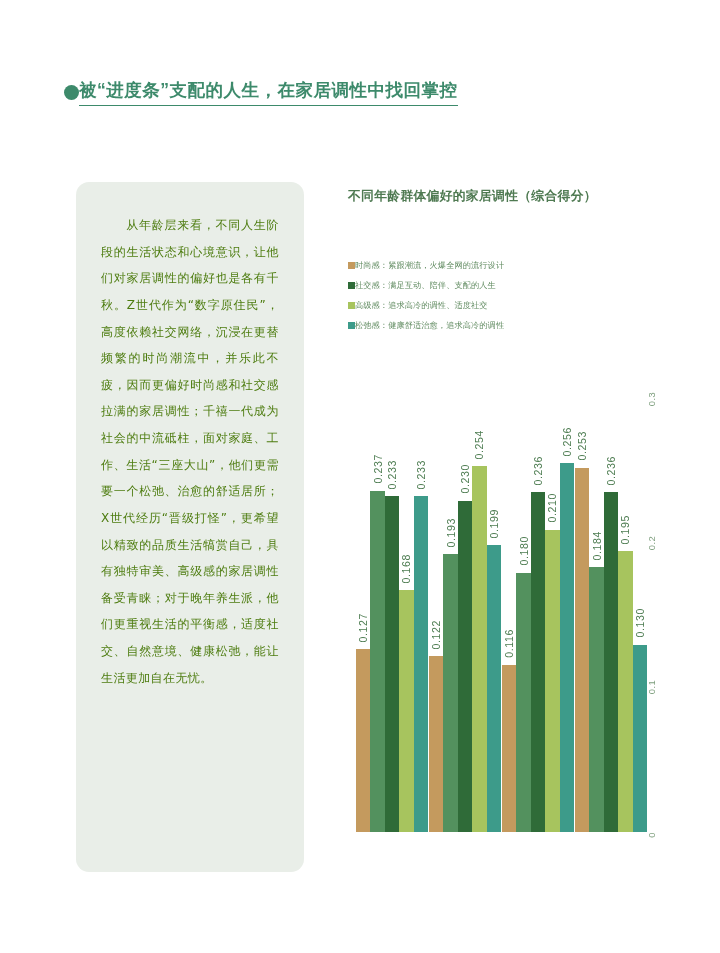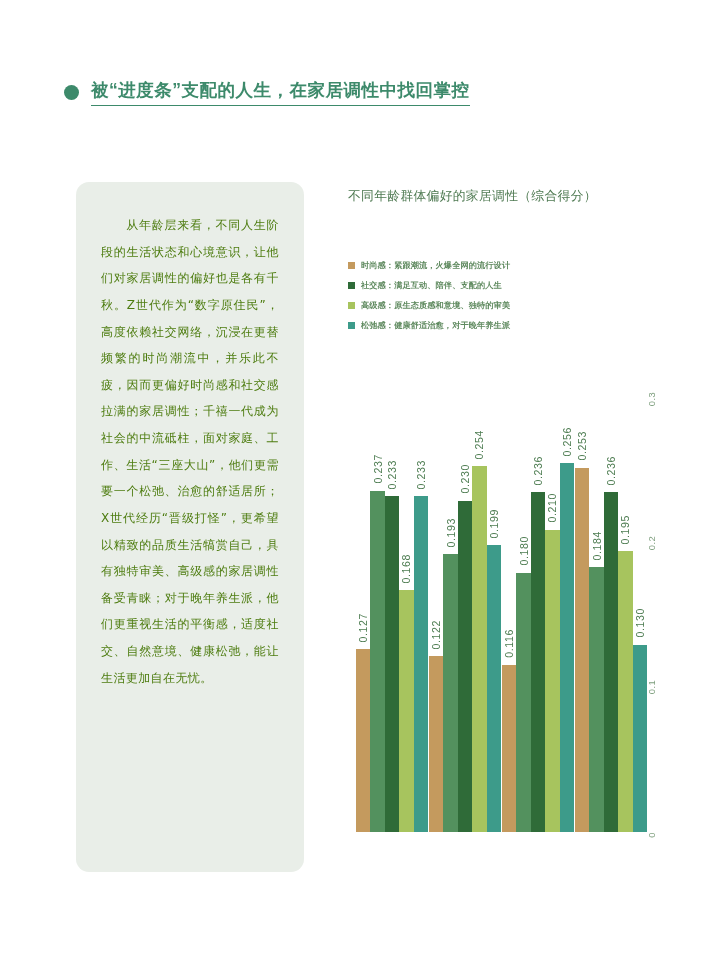--- a/index.html
+++ b/index.html
@@ -19,21 +19,21 @@
     background: #ffffff;
   }
 
   
   #heading {
     position: absolute;
     left: 64px;
     top: 80px;
     display: flex;
     align-items: center;
-    gap: 12px;
+    gap: 0;
   }
   #heading-dot {
     width: 15px;
     height: 15px;
     border-radius: 50%;
     background: #3d8a6b;
     flex: 0 0 auto;
   }
   #heading-text {
     font-size: 17.5px;
@@ -73,39 +73,37 @@
     left: 344px;
     top: 182px;
     width: 330px;
     height: 700px;
   }
   #chart-title {
     position: absolute;
     left: 4px;
     top: 6px;
     font-size: 12.8px;
-    font-weight: normal;
+    font-weight: bold;
     color: #4f7a52;
     letter-spacing: 0.3px;
     white-space: nowrap;
   }
 
   
   #legend {
     position: absolute;
     left: 4px;
     top: 73px;
     width: 300px;
   }
   .legend-row {
     display: flex;
     align-items: center;
     height: 20px;
-    gap: 6px;
-    font-weight: bold;
   }
   .legend-swatch {
     width: 7px;
     height: 7px;
     flex: 0 0 auto;
   }
   .legend-label {
     font-size: 8.2px;
     color: #5f8a5f;
     white-space: nowrap;
@@ -195,25 +193,25 @@
         <div class="legend-row">
           <span class="legend-swatch" style="background: rgb(196, 154, 94);"></span>
           <span class="legend-label">时尚感：紧跟潮流，火爆全网的流行设计</span>
         </div>
         <div class="legend-row">
           <span class="legend-swatch" style="background: rgb(47, 107, 56);"></span>
           <span class="legend-label">社交感：满足互动、陪伴、支配的人生</span>
         </div>
         <div class="legend-row">
           <span class="legend-swatch" style="background: rgb(167, 196, 94);"></span>
-          <span class="legend-label">高级感：原生态质感和意境、独特的审美</span>
+          <span class="legend-label">高级感：追求高冷的调性、适度社交</span>
         </div>
         <div class="legend-row">
           <span class="legend-swatch" style="background: rgb(61, 155, 138);"></span>
-          <span class="legend-label">松弛感：健康舒适治愈，对于晚年养生派</span>
+          <span class="legend-label">松弛感：健康舒适治愈，追求高冷的调性</span>
         </div>
       </div>
 
     <div id="plot">
       <div id="plot-inner">
           <div class="group" style="left: 12px;">
             <div class="bar" style="left: 0px; height: 182.88px; background: rgb(196, 154, 94);"></div>
             <div class="vlabel" style="left: 0px; bottom: 185.88px;"><span style="color: rgb(78, 125, 82);">0.127</span></div>
             <div class="bar" style="left: 14.4px; height: 341.28px; background: rgb(83, 145, 94);"></div>
             <div class="vlabel" style="left: 14.4px; bottom: 344.28px;"><span style="color: rgb(78, 125, 82);">0.237</span></div>

